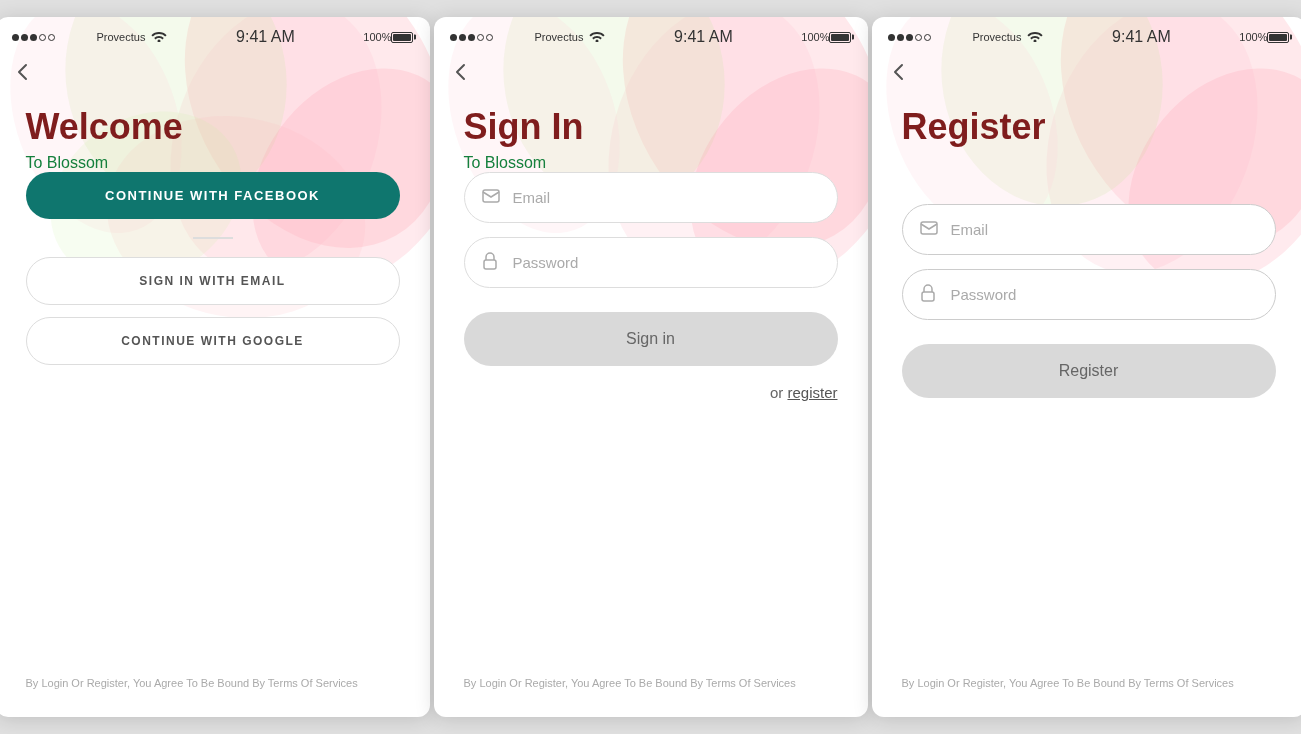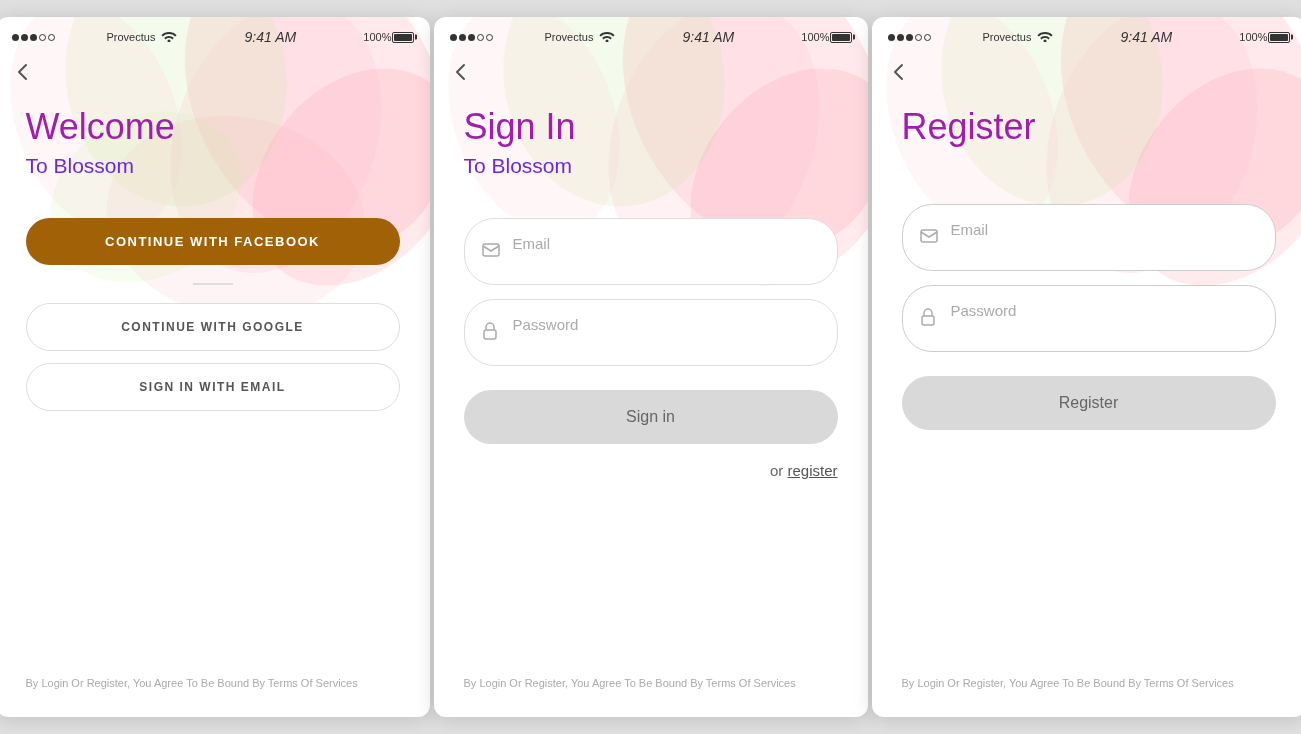--- a/index.html
+++ b/index.html
@@ -46,23 +46,23 @@
       align-items: center;
       gap: 2px;
       font-size: 11px;
       color: #333;
     }
     .status-dots {
       display: flex; gap: 2px; align-items: center;
     }
     .dot { width: 7px; height: 7px; background: #333; border-radius: 50%; }
     .dot.empty { background: transparent; border: 1px solid #333; }
-    .status-carrier { font-size: 11px; color: #333; margin-left: 20px; padding-left: 30px; }
+    .status-carrier { font-size: 11px; color: #333; margin-left: 10px; padding-left: 30px; }
     .wifi-icon { margin-left: 4px; }
-    .status-center { font-size: 14px; color: #333; font-weight: 500; font-style: italic; }
+    .status-center { font-size: 16px; color: #333; font-weight: 500; }
     .status-right { display: flex; align-items: center; gap: 0; font-size: 11px; color: #333; }
     .battery-icon {
       display: flex; align-items: center; gap: 1px;
     }
     .battery-body {
       width: 22px; height: 11px; border: 1.5px solid #333; border-radius: 2px;
       position: relative; display: flex; align-items: center; padding: 1px;
     }
     .battery-body::after {
       content: ''; position: absolute; right: -4px; top: 50%; transform: translateY(-50%);
@@ -98,34 +98,33 @@
       position: relative;
       z-index: 5;
       flex: 1;
       display: flex;
       flex-direction: column;
       padding: 0 30px 24px;
     }
 
     .screen-title {
       font-size: 36px;
-      color: #a21caf;
-      font-weight: 400;
+      color: #7f1d1d;
+      font-weight: 700;
       margin-bottom: 6px;
       margin-top: 10px;
     }
     .screen-subtitle {
-      font-size: 21px;
-      color: #6d28d9;
-      margin-bottom: 40px;
+      font-size: 16px;
+      color: #15803d;
     }
 
     
     .btn-facebook {
-      background: #a16207;
+      background: #0f766e;
       color: #fff;
       border: none;
       border-radius: 30px;
       padding: 16px;
       font-size: 13px;
       font-weight: 700;
       letter-spacing: 1.5px;
       cursor: pointer;
       width: 100%;
       text-align: center;
@@ -163,21 +162,21 @@
       top: 50%;
       transform: translateY(-50%);
       color: #aaa;
       font-size: 16px;
       z-index: 1;
     }
     .input-field {
       width: 100%;
       border: 1.5px solid #ddd;
       border-radius: 30px;
-      padding: 16px 20px 32px 48px;
+      padding: 16px 20px 16px 48px;
       font-size: 15px;
       color: #888;
       outline: none;
       background: #fff;
     }
     .input-field::placeholder { color: #aaa; }
 
     .btn-action {
       background: #d9d9d9;
       color: #666;
@@ -274,22 +273,22 @@
     </div>
 
     <div class="phone-content">
       <div class="screen-title">Welcome</div>
       <div class="screen-subtitle">To Blossom</div>
 
       <button class="btn-facebook">CONTINUE WITH FACEBOOK</button>
 
       <div class="divider"></div>
 
+      <button class="btn-outline">SIGN IN WITH EMAIL</button>
       <button class="btn-outline">CONTINUE WITH GOOGLE</button>
-      <button class="btn-outline">SIGN IN WITH EMAIL</button>
 
       <div class="terms-text">By Login Or Register, You Agree To Be Bound By Terms Of Services</div>
     </div>
   </div>
 
   <div class="phone-frame">
     <div class="bg-illustration">
       <svg viewBox="0 0 434 300" preserveAspectRatio="xMidYMid slice">
         <ellipse cx="320" cy="80" rx="120" ry="160" fill="rgba(255,182,193,0.3)" transform="rotate(-30 320 80)"></ellipse>
         <ellipse cx="280" cy="120" rx="100" ry="140" fill="rgba(255,200,210,0.25)" transform="rotate(20 280 120)"></ellipse>

